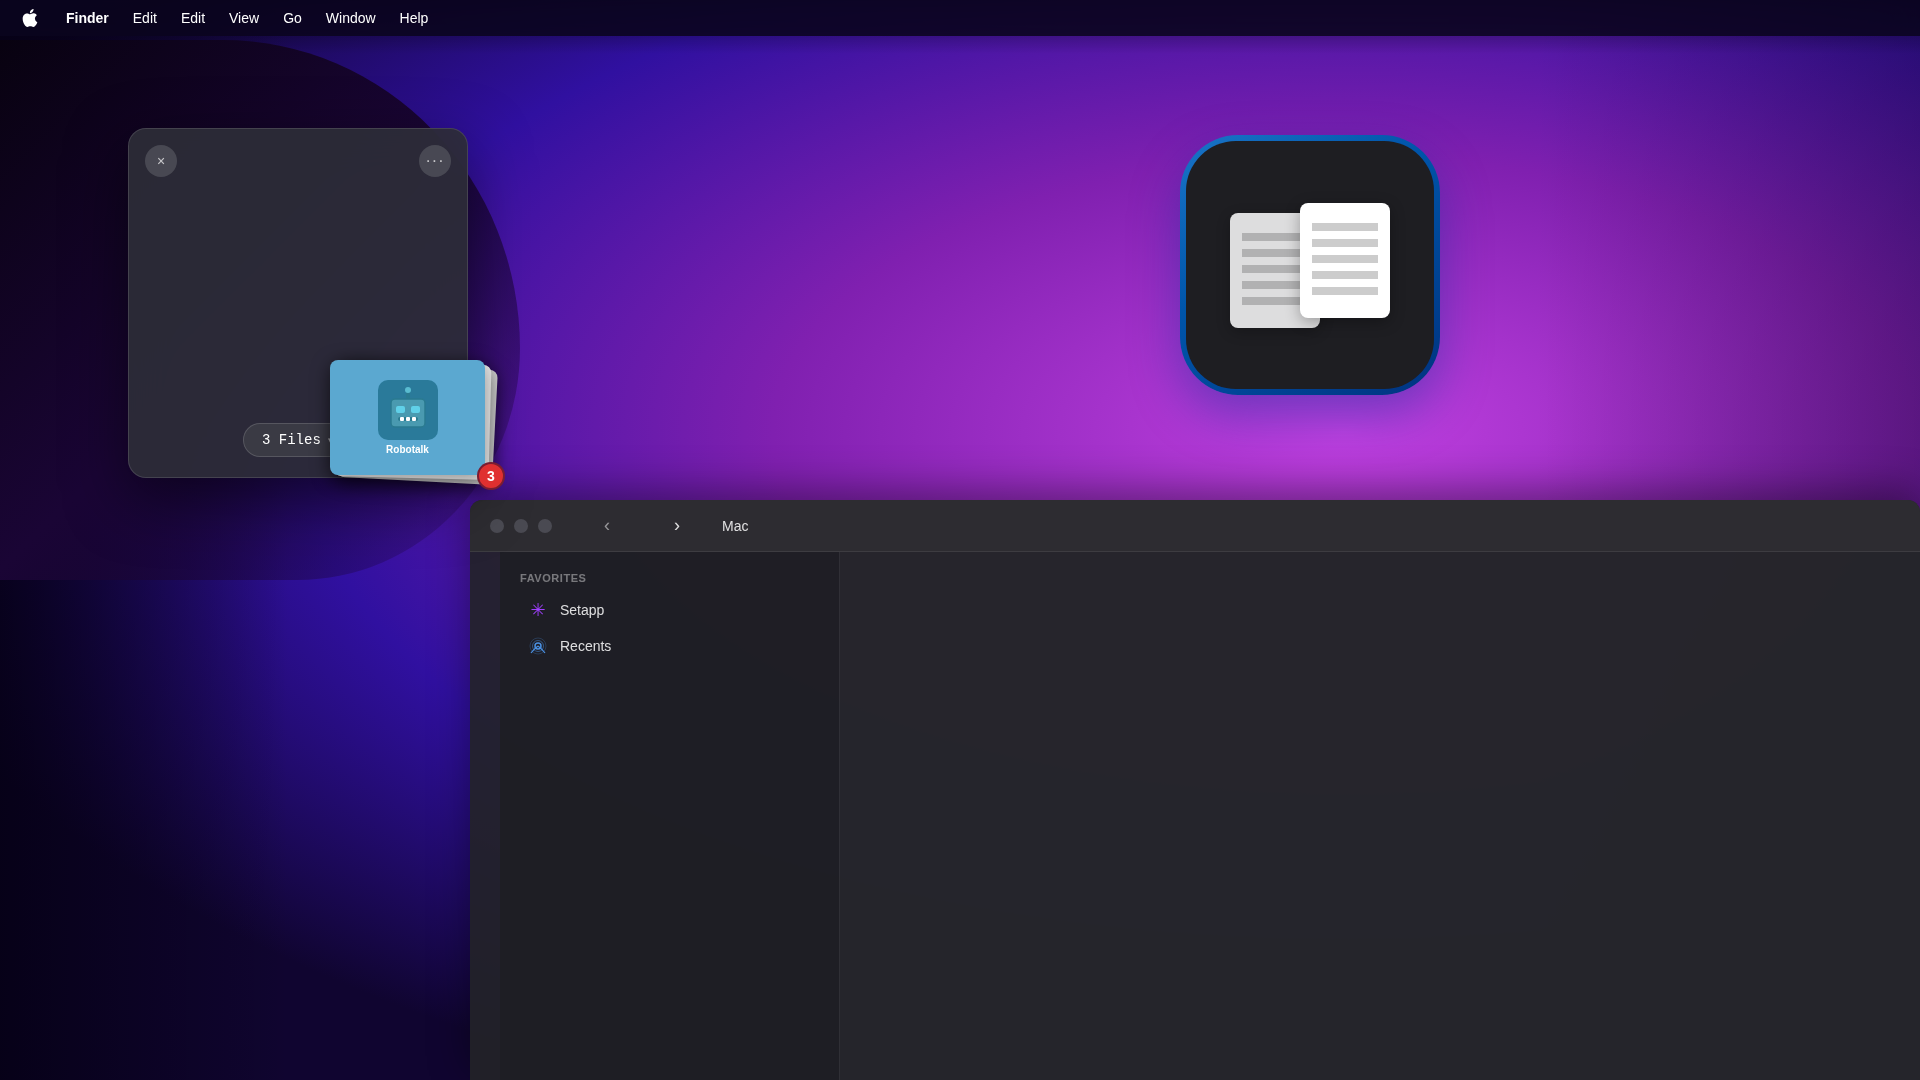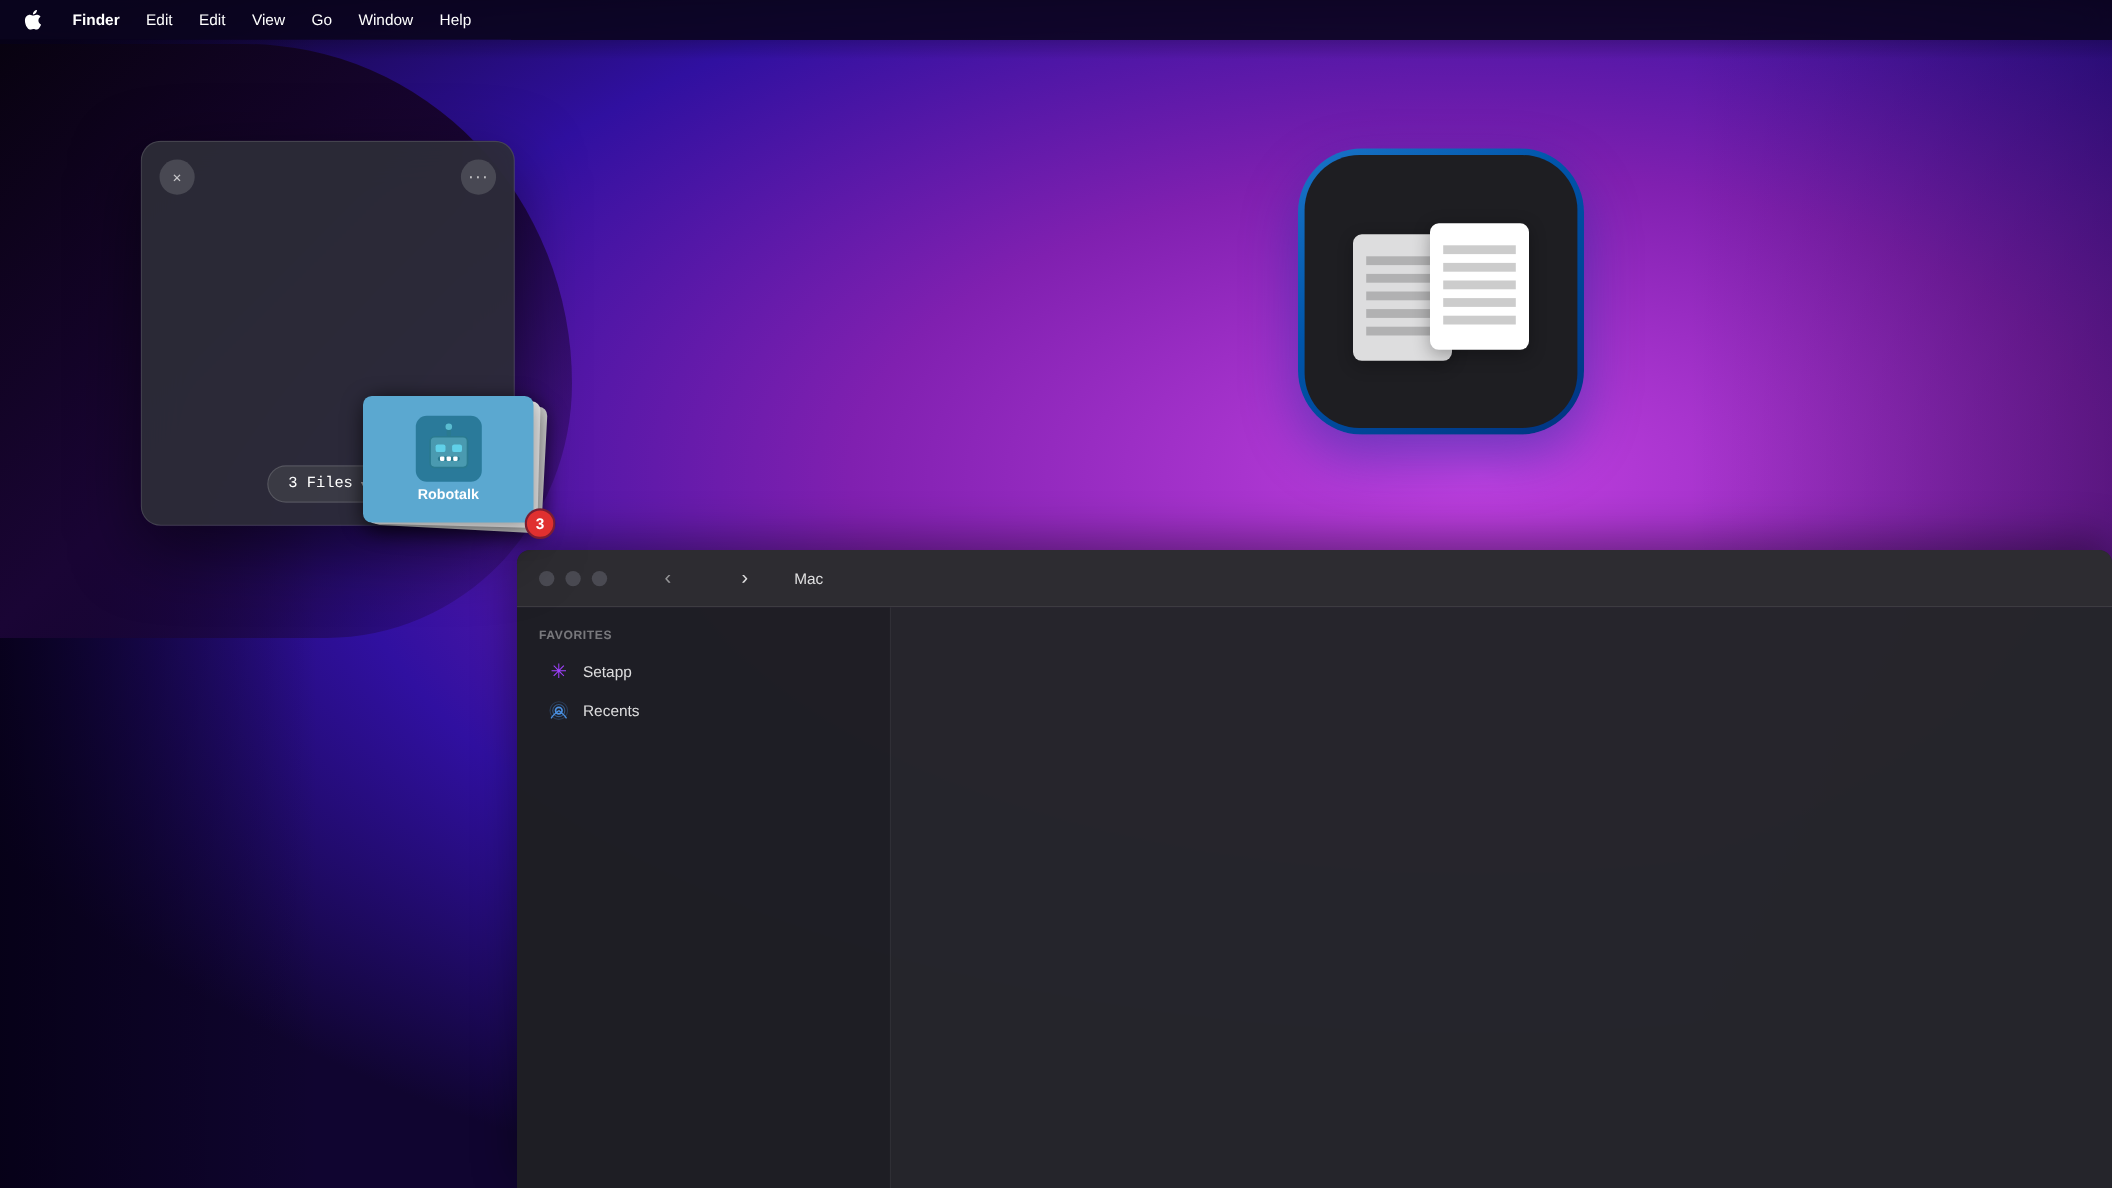--- a/index.html
+++ b/index.html
@@ -219,21 +219,21 @@
       border-radius: 10px;
       display: flex;
       align-items: center;
       justify-content: center;
       font-size: 32px;
       margin-bottom: 4px;
     }
 
     .file-card-front .file-label {
       color: white;
-      font-size: 13px;
+      font-size: 10px;
       font-weight: 600;
     }
 
     
     .count-badge {
       position: absolute;
       bottom: 0;
       right: 0;
       width: 28px;
       height: 28px;
@@ -378,20 +378,21 @@
       color: rgba(255,255,255,0.85);
       font-size: 14px;
       font-weight: 500;
       margin-left: 20px;
     }
 
     .finder-body {
       display: flex;
       flex: 1;
       overflow: hidden;
+      padding-left: 30px;
     }
 
     .finder-sidebar {
       width: 340px;
       background: rgba(30, 30, 35, 0.9);
       border-right: 1px solid rgba(255,255,255,0.08);
       padding: 16px 0;
       flex-shrink: 0;
     }
 

